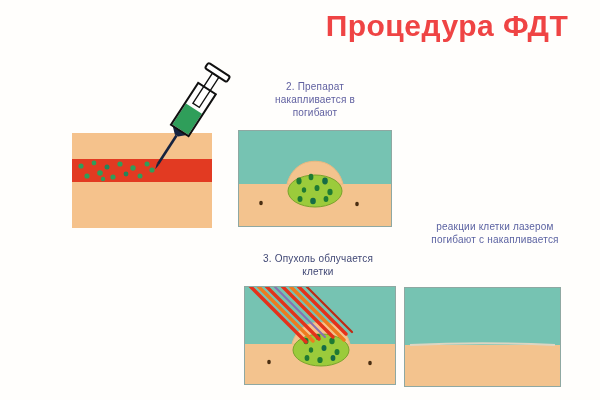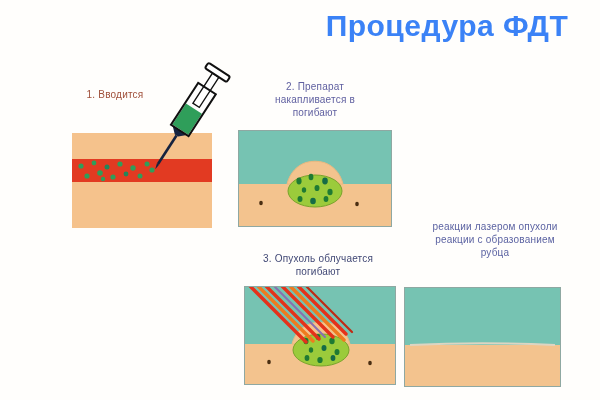--- a/index.html
+++ b/index.html
@@ -2,21 +2,21 @@
 <html><head>
 <meta charset="utf-8">
 <style>
   html,body{margin:0;padding:0;background:#fff;}
   .canvas{
     position:relative;width:600px;height:400px;background:#fffefc;
     font-family:"Liberation Sans",sans-serif;overflow:hidden;
   }
   .title{
     position:absolute;left:300px;top:6px;width:294px;margin:0;
-    font-size:30px;font-weight:bold;color:#3b82f6;text-align:center;
+    font-size:30px;font-weight:bold;color:#ef4444;text-align:center;
     letter-spacing:0.5px;line-height:40px;
   }
   .lbl{position:absolute;font-size:10px;text-align:center;line-height:13px;letter-spacing:0.2px;}
   .lbl1{left:56px;top:88px;width:118px;color:#a0503a;}
   .lbl2{left:254px;top:80px;width:122px;color:#6060a0;}
   .lbl3{left:253px;top:252px;width:130px;color:#414875;}
   .lbl4{left:399px;top:220px;width:192px;color:#5c63a2;}
   .lbl4 .warm{color:#a84a3a;}
   .illus{position:absolute;}
   .illus1{left:72px;top:133px;width:140px;height:95px;}
@@ -27,37 +27,35 @@
   svg{display:block;}
 </style>
 </head>
 <body>
 
 <div class="canvas">
 
   <h1 class="title">Процедура ФДТ</h1>
 
   <div class="lbl lbl1">
-    <div>1. Вводится</div>
   </div>
 
   <div class="lbl lbl2">
     <div>2. Препарат</div>
     <div>накапливается в погибают</div>
   </div>
 
   <div class="lbl lbl3">
     <div>3. Опухоль облучается</div>
-    <div>погибают</div>
+    <div>клетки</div>
   </div>
 
   <div class="lbl lbl4">
-    <div>реакции лазером опухоли</div>
-    <div>реакции с образованием</div>
-    <div>рубца</div>
+    <div>реакции клетки лазером</div>
+    <div>погибают с накапливается</div>
   </div>
 
   <div class="illus illus1">
     <svg width="140" height="95" viewBox="0 0 140 95">
       <rect x="0" y="0" width="140" height="95" fill="#f5c28c"></rect>
       <rect x="0" y="26" width="140" height="23" fill="#e23a22"></rect>
       <g fill="#2f9e5a">
         <circle cx="9" cy="33" r="2.6"></circle>
         <circle cx="15" cy="43" r="2.6"></circle>
         <circle cx="22" cy="30" r="2.4"></circle>

